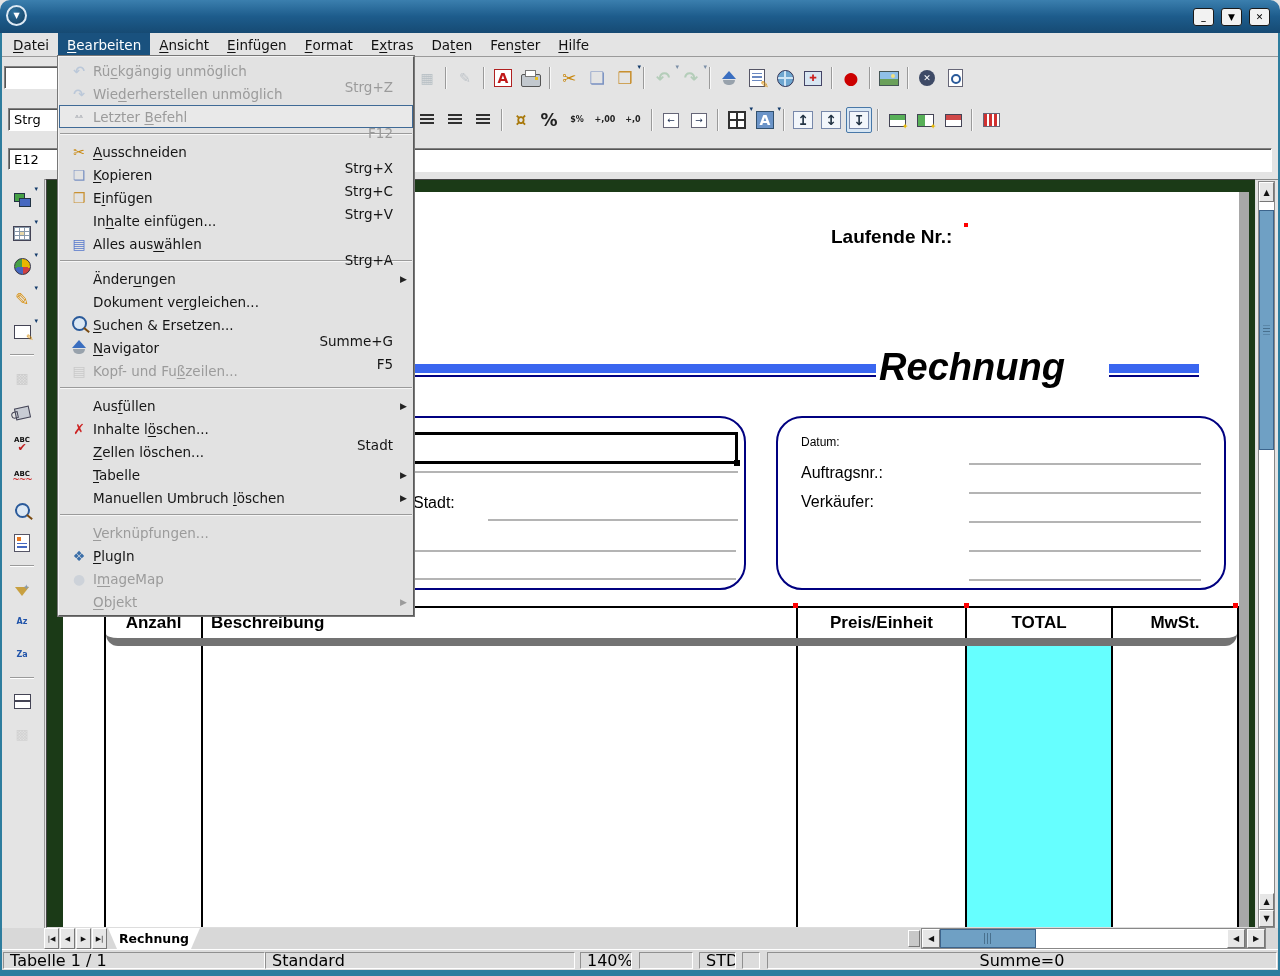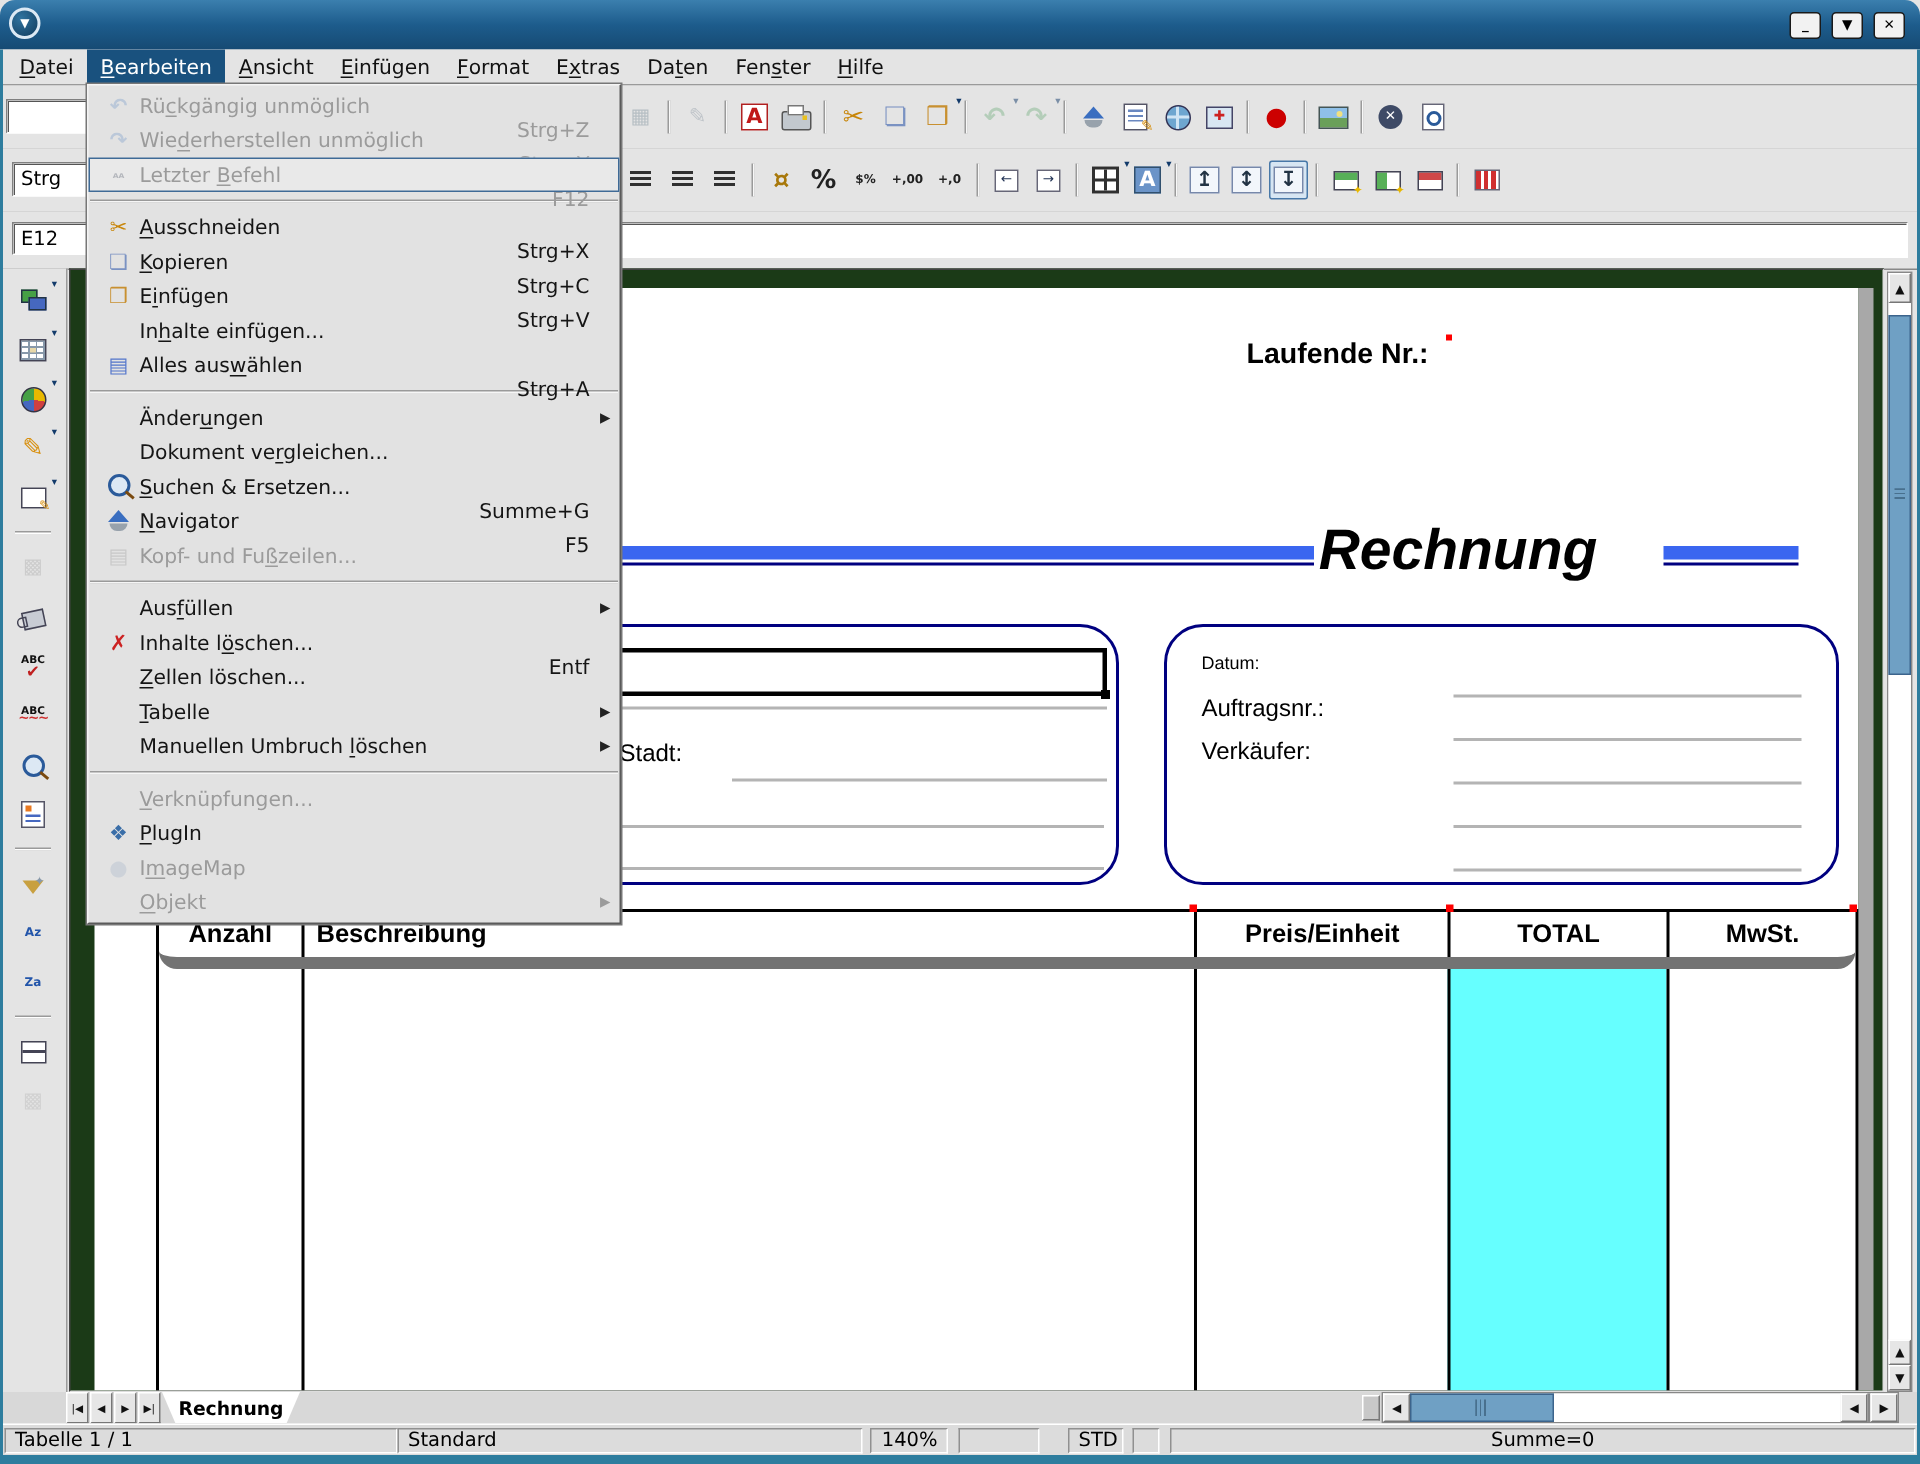--- a/index.html
+++ b/index.html
@@ -163,26 +163,26 @@
     display:flex;align-items:center;justify-content:center;font-size:8px;color:#111;box-sizing:border-box;}
   .hthumb{width:96px;flex:none;background:#6fa0c4;border:1px solid #3c648c;box-sizing:border-box;position:relative;}
   .hthumb::after{content:"";position:absolute;top:3px;bottom:3px;left:50%;width:9px;transform:translateX(-50%);
     background:repeating-linear-gradient(90deg,#48708e 0 1px,transparent 1px 3px);}
   .htrack{flex:1;background:#fff;}
   .hdiv{width:2px;background:#888;flex:none;}
   .tcorner{width:12px;flex:none;background:#d8d8d8;}
   
   .statusbar{position:absolute;left:2px;top:949px;width:1276px;height:21px;background:#dcdcdc;
     border-top:1px solid #fff;display:flex;align-items:center;padding:0 1px;box-sizing:border-box;}
-  .sfield{height:17px;line-height:16px;font-size:13px;color:#000;background:#dcdcdc;
+  .sfield{height:17px;line-height:16px;font-size:16px;color:#000;background:#dcdcdc;
     border:1px solid;border-color:#909090 #fff #fff #909090;padding:0 6px;box-sizing:border-box;
     white-space:nowrap;overflow:hidden;flex:none;}
   .sfield:nth-child(1){width:262px;} .sfield:nth-child(2){width:310px;margin-left:0;}
   .sfield:nth-child(3){width:52px;margin-left:5px;text-align:right;}
-  .sfield:nth-child(4){width:54px;margin-left:7px;} .sfield:nth-child(5){width:37px;margin-left:19px;}
+  .sfield:nth-child(4){width:54px;margin-left:7px;} .sfield:nth-child(5){width:37px;margin-left:6px;}
   .sfield:nth-child(6){width:18px;margin-left:6px;} .sfield:nth-child(7){flex:1;margin-left:7px;text-align:center;}
   
   .frame-b{position:absolute;left:0;top:970px;width:1280px;height:6px;background:#2e7d9e;}
   .frame-l{position:absolute;left:0;top:33px;width:2px;bottom:0;background:#2e7d9e;}
   .frame-r{position:absolute;right:0;top:33px;width:2px;bottom:0;background:#2e7d9e;}
   
   .menupop{position:absolute;left:58px;top:56px;width:354px;background:#e2e2e2;z-index:200;
     border:1px solid;border-color:#f4f4f4 #5a5a5a #5a5a5a #f4f4f4;box-shadow:0 0 0 1px #777;padding:2px 0;}
   .mi{display:flex;align-items:center;height:23px;padding:0 6px 0 6px;font-size:13.5px;color:#151515;position:relative;}
   .mic{width:28px;text-align:center;font-size:12px;flex:none;line-height:1;}
@@ -633,21 +633,21 @@
       <div class="msep"></div>
       <div class="mi">
         <span class="mic"></span>
         <span class="mlabel">Aus<u>f</u>üllen</span>
         <span class="mshort"></span>
         <span class="marr">▶</span>
       </div>
       <div class="mi">
         <span class="mic"><span class="icn g" style="color: rgb(204, 34, 34);">✗</span></span>
         <span class="mlabel">Inhalte l<u>ö</u>schen...</span>
-        <span class="mshort">Entf</span>
+        <span class="mshort">Stadt</span>
         <span class="marr"></span>
       </div>
       <div class="mi">
         <span class="mic"></span>
         <span class="mlabel"><u>Z</u>ellen löschen...</span>
         <span class="mshort"></span>
         <span class="marr"></span>
       </div>
       <div class="mi">
         <span class="mic"></span>

